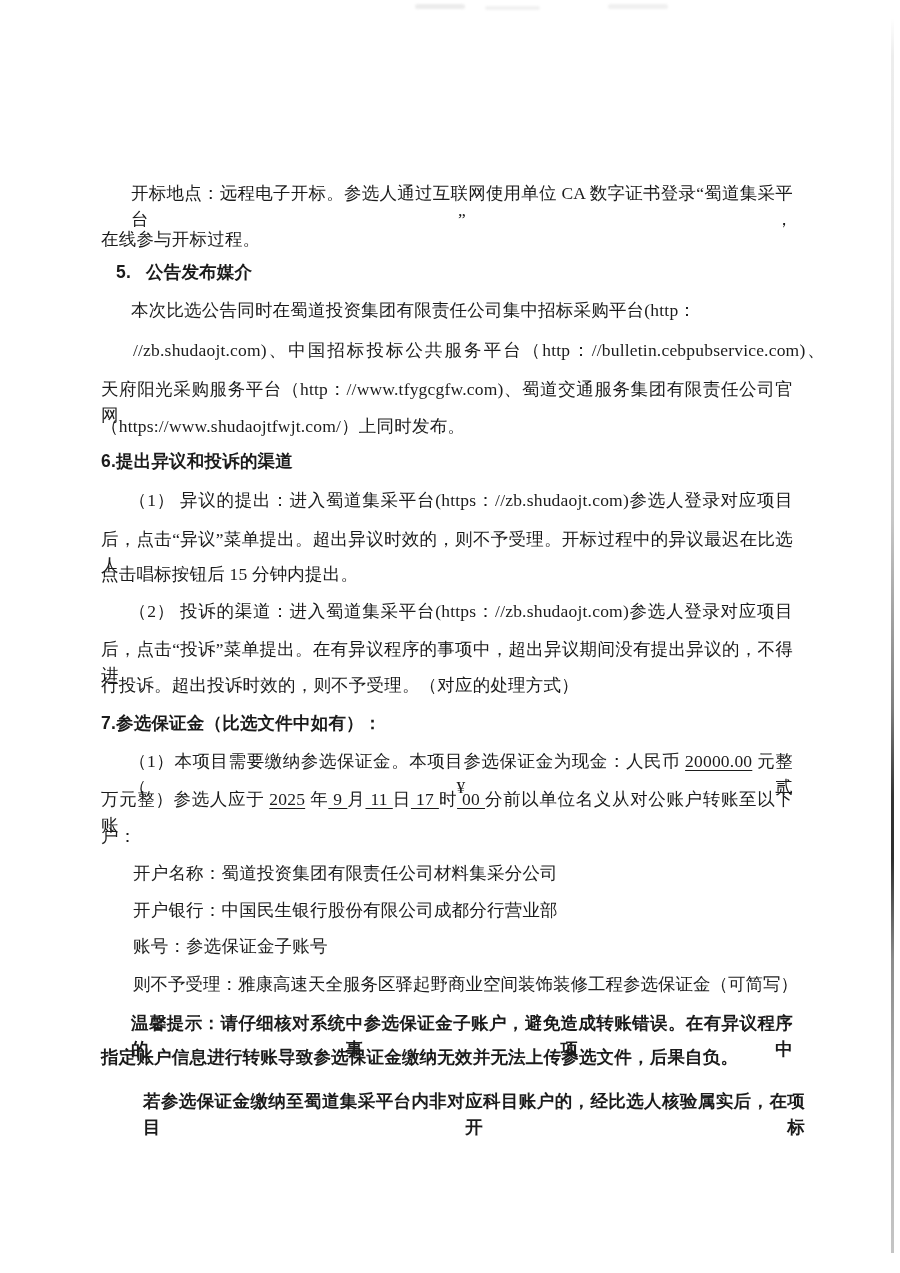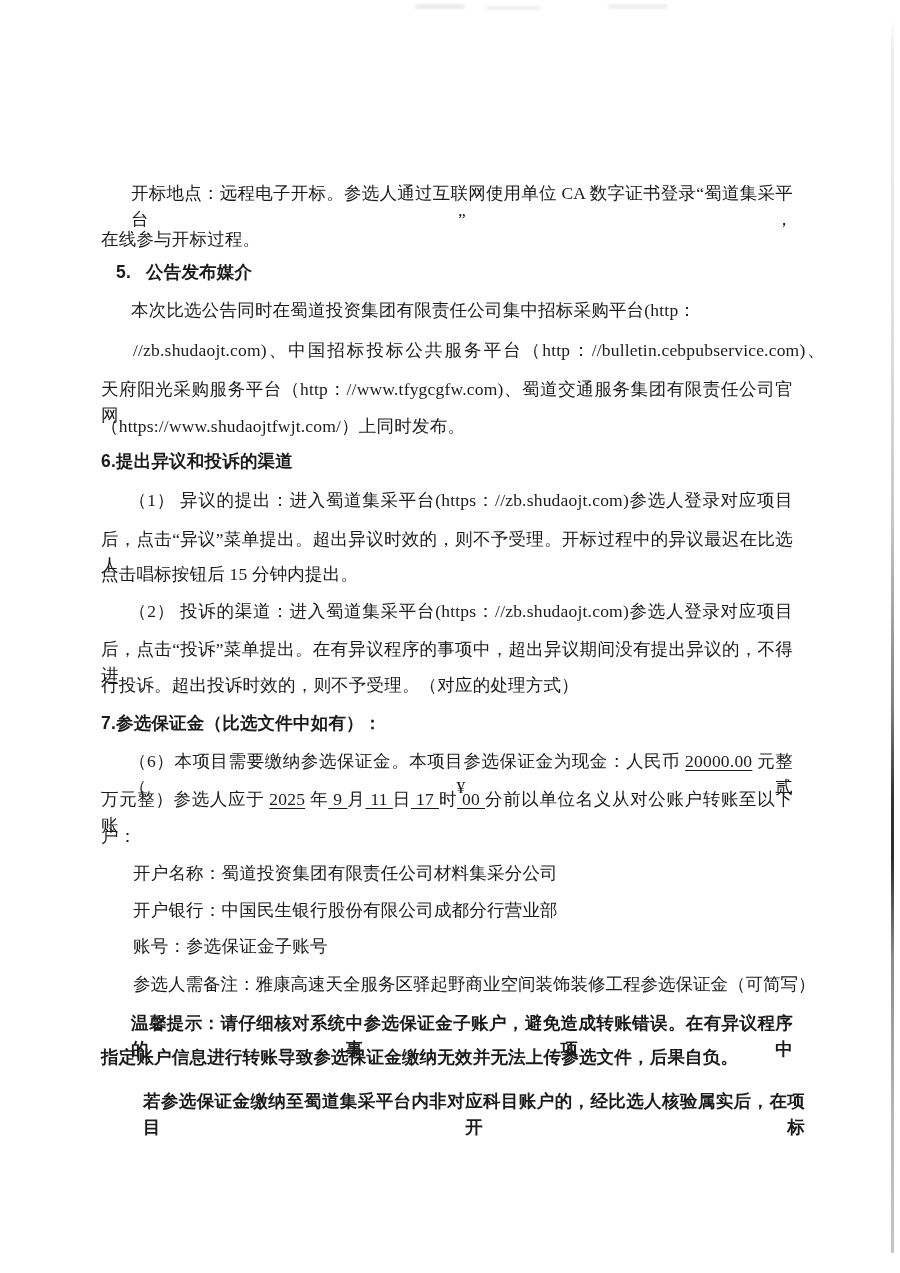--- a/index.html
+++ b/index.html
@@ -79,32 +79,32 @@
   <div class="ln just" style="top:526px;left:101px;width:692px;">后，点击“异议”菜单提出。超出异议时效的，则不予受理。开标过程中的异议最迟在比选人</div>
   <div class="ln" style="top:561px;left:101px;">点击唱标按钮后 15 分钟内提出。</div>
 
   <div class="ln just" style="top:598px;left:129px;width:664px;">（2） 投诉的渠道：进入蜀道集采平台(https：//zb.shudaojt.com)参选人登录对应项目</div>
   <div class="ln" style="top:672px;left:101px;">行投诉。超出投诉时效的，则不予受理。（对应的处理方式）</div>
   <div class="ln just" style="top:636px;left:101px;width:692px;">后，点击“投诉”菜单提出。在有异议程序的事项中，超出异议期间没有提出异议的，不得进</div>
 
   <div class="ln b hei" style="top:710px;left:101px;">7.参选保证金（比选文件中如有）：</div>
 
   <div class="ln just" style="top:748px;left:129px;width:664px;">
-    <span>（6）本项目需要缴纳参选保证金。本项目参选保证金为现金：人民币 </span><span class="u">20000.00</span><span> 元整（¥贰</span>
+    <span>（1）本项目需要缴纳参选保证金。本项目参选保证金为现金：人民币 </span><span class="u">20000.00</span><span> 元整（¥贰</span>
   </div>
 
   <div class="ln just" style="top:786px;left:101px;width:692px;">
     <span>万元整）参选人应于 </span><span class="u">2025</span><span> 年</span><span class="u"> 9 </span><span>月</span><span class="u"> 11 </span><span>日</span><span class="u"> 17 </span><span>时</span><span class="u"> 00 </span><span>分前以单位名义从对公账户转账至以下账</span>
   </div>
 
   <div class="ln" style="top:823px;left:101px;">户：</div>
 
   <div class="ln" style="top:860px;left:133px;">开户名称：蜀道投资集团有限责任公司材料集采分公司</div>
   <div class="ln" style="top:933px;left:133px;">账号：参选保证金子账号</div>
   <div class="ln" style="top:897px;left:133px;">开户银行：中国民生银行股份有限公司成都分行营业部</div>
-  <div class="ln" style="top:971px;left:133px;letter-spacing:0;">参选人需备注：雅康高速天全服务区驿起野商业空间装饰装修工程参选保证金（可简写）</div>
+  <div class="ln" style="top:971px;left:133px;letter-spacing:0;">则不予受理：雅康高速天全服务区驿起野商业空间装饰装修工程参选保证金（可简写）</div>
 
   <div class="ln b just" style="top:1010px;left:131px;width:662px;">温馨提示：请仔细核对系统中参选保证金子账户，避免造成转账错误。在有异议程序的事项中</div>
   <div class="ln b" style="top:1044px;left:101px;">指定账户信息进行转账导致参选保证金缴纳无效并无法上传参选文件，后果自负。</div>
 
   <div class="ln b just" style="top:1088px;left:131px;width:662px;margin-left:12px;">若参选保证金缴纳至蜀道集采平台内非对应科目账户的，经比选人核验属实后，在项目开标</div>
 
 </div>
 
 </body></html>

